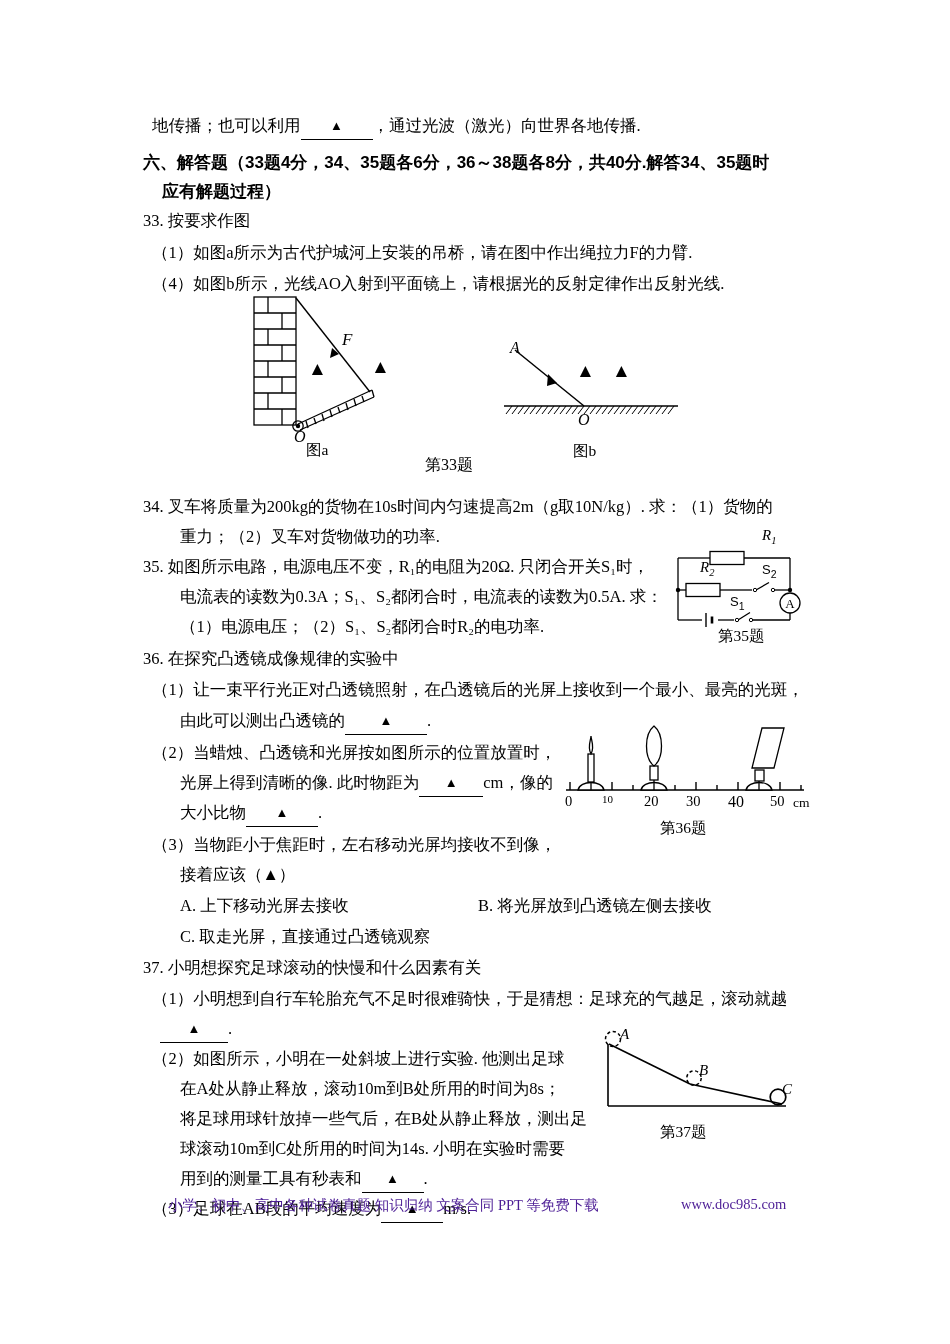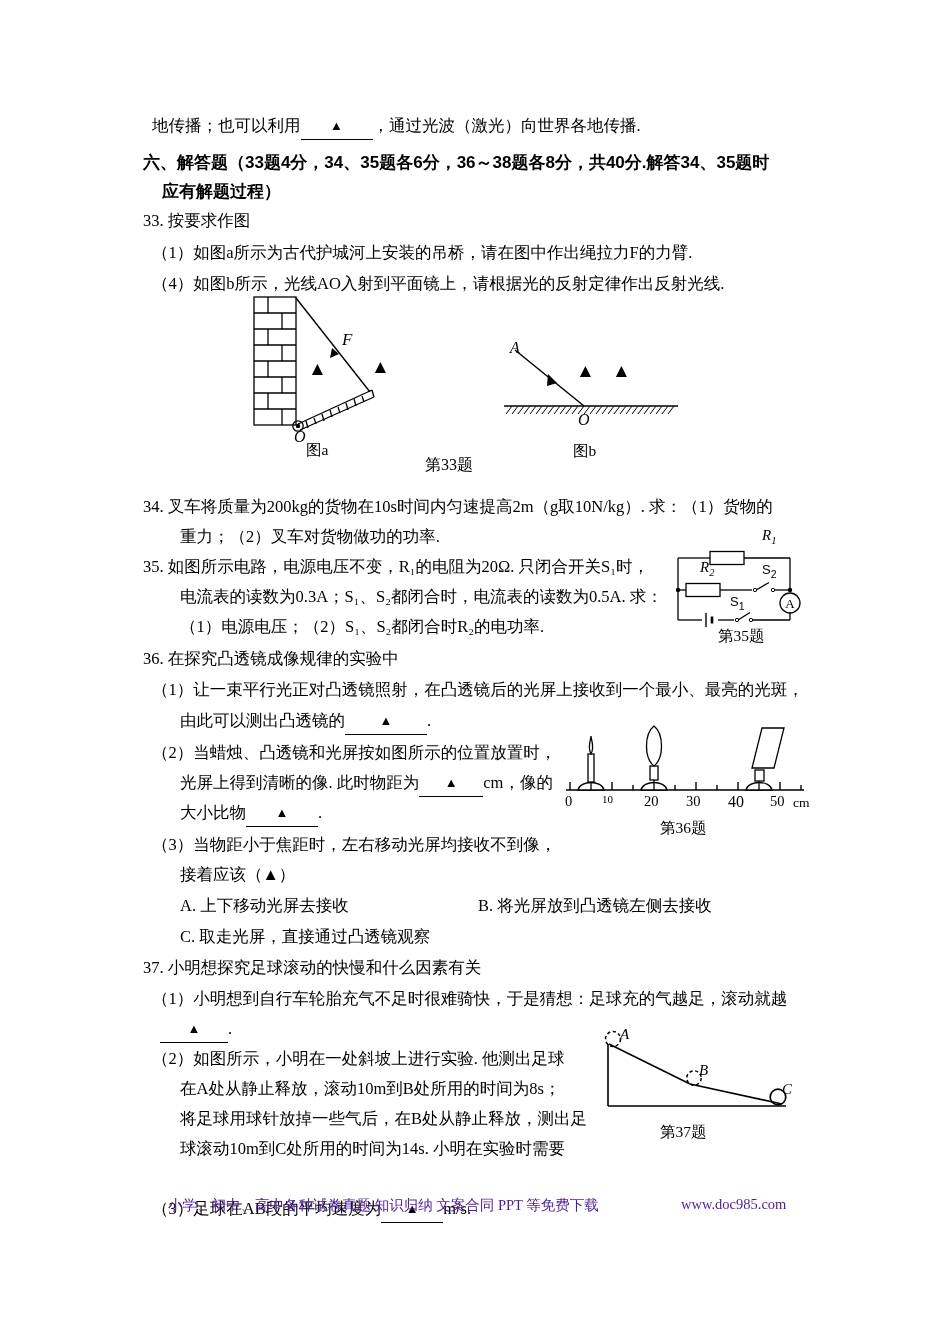--- a/index.html
+++ b/index.html
@@ -260,20 +260,23 @@
 
   <div class="ln" style="left:143px;top:955px;">37. 小明想探究足球滚动的快慢和什么因素有关</div>
   <div class="ln" style="left:152px;top:986px;">（1）小明想到自行车轮胎充气不足时很难骑快，于是猜想：足球充的气越足，滚动就越</div>
   <div class="ln" style="left:160px;top:1016px;">
     <span class="blank" style="width:68px;"><span class="tri">▲</span></span><span>.</span>
   </div>
   <div class="ln" style="left:152px;top:1046px;">（2）如图所示，小明在一处斜坡上进行实验. 他测出足球</div>
   <div class="ln" style="left:180px;top:1076px;">在A处从静止释放，滚动10m到B处所用的时间为8s；</div>
   <div class="ln" style="left:180px;top:1106px;">将足球用球针放掉一些气后，在B处从静止释放，测出足</div>
   <div class="ln" style="left:180px;top:1136px;">球滚动10m到C处所用的时间为14s. 小明在实验时需要</div>
+  <div class="ln" style="left:180px;top:1166px;">
+    <span>用到的测量工具有秒表和</span><span class="blank" style="width:62px;"><span class="tri">▲</span></span><span>.</span>
+  </div>
   <div class="ln" style="left:152px;top:1196px;">
     <span>（3）足球在AB段的平均速度为</span><span class="blank" style="width:62px;"><span class="tri">▲</span></span><span>m/s.</span>
   </div>
 
   <svg style="left:600px;top:1030px;" width="200" height="88" viewBox="0 0 200 88">
     <g stroke="#000" stroke-width="1.6" fill="none">
 
       <line x1="8" y1="14" x2="8" y2="76"></line>
 
       <line x1="8" y1="76" x2="186" y2="76"></line>

